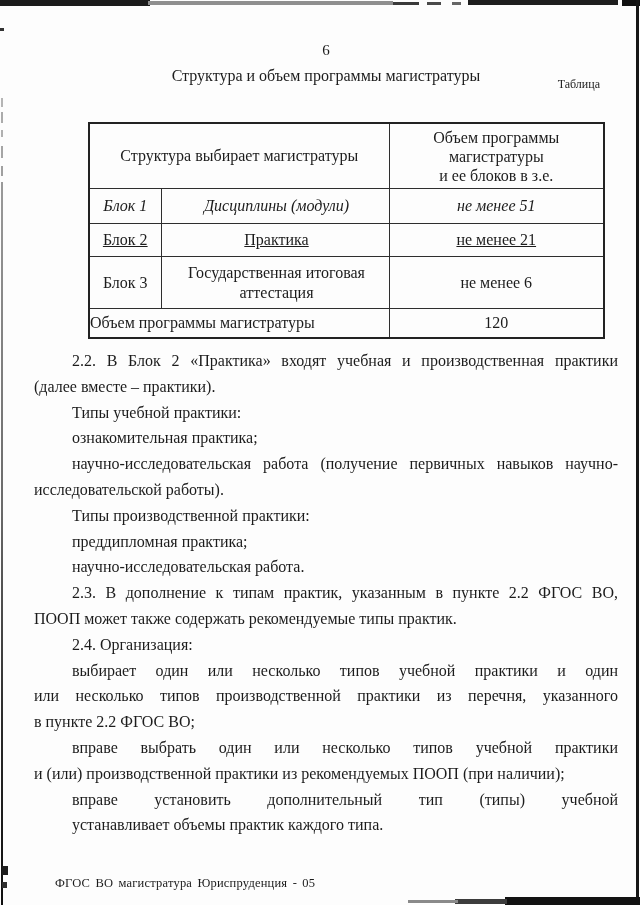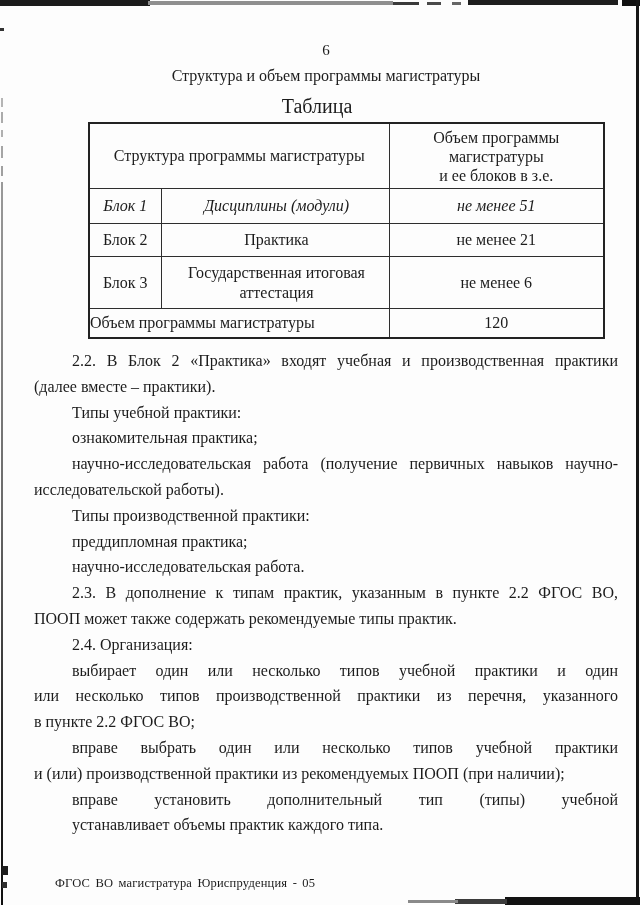--- a/index.html
+++ b/index.html
@@ -7,34 +7,34 @@
         font-family:"Liberation Serif", serif;color:#1c1c1c;}
 
   
   .art{position:absolute;}
 
   
   .page-number{position:absolute;left:34px;top:42px;width:584px;text-align:center;
                font-size:15px;}
   .doc-title{position:absolute;left:34px;top:67px;width:584px;text-align:center;
              font-size:16px;}
-  .table-label{position:absolute;left:34px;top:95px;width:566px;text-align:center;
-               font-size:20px;}
+  .table-label{position:absolute;left:34px;top:77px;width:566px;text-align:right;
+               font-size:12px;}
 
   
   .struct-table{position:absolute;left:88px;top:122px;border-collapse:collapse;
                 font-size:16px;table-layout:fixed;}
   .struct-table td{border:1.6px solid #2e2e2e;vertical-align:middle;padding:0;}
   .struct-table{border:2.2px solid #222;}
   .struct-table td.c-center{text-align:center;}
   .struct-table td.c-name{text-align:center;padding:2px 6px 2px 9px;line-height:20px;}
   tr.head-row td{height:64px;}
   .vol-head-line{line-height:19px;text-align:center;}
   #block-rows tr:nth-child(1) td{height:30px;font-style:italic;}
-  #block-rows tr:nth-child(2) td{height:28px;}
+  #block-rows tr:nth-child(2) td{height:28px;text-decoration:underline;}
   #block-rows tr:nth-child(3) td{height:47px;}
   tr.total-row td{height:28px;}
   td.total-label{text-align:left;}
 
   
   .body-text{position:absolute;left:34px;top:348px;width:584px;
              font-size:16px;line-height:25.8px;}
   .body-text .line{min-height:25.8px;}
   .body-text .line.first{text-indent:38px;}
   .body-text .line.j{text-align:justify;text-align-last:justify;}
@@ -77,21 +77,21 @@
   <div class="table-label">Таблица</div>
 
   <table class="struct-table">
     <colgroup>
       <col style="width:72px">
         <col style="width:228px">
         <col style="width:215px">
     </colgroup>
     <tbody>
       <tr class="head-row">
-        <td colspan="2" class="c-center">Структура программы магистратуры</td>
+        <td colspan="2" class="c-center">Структура выбирает магистратуры</td>
         <td class="c-center" id="vol-head">
             <div class="vol-head-line">Объем программы</div>
             <div class="vol-head-line">магистратуры</div>
             <div class="vol-head-line">и ее блоков в з.е.</div>
           </td>
       </tr>
     </tbody>
     <tbody id="block-rows">
         <tr>
           <td class="c-center">Блок 1</td>

